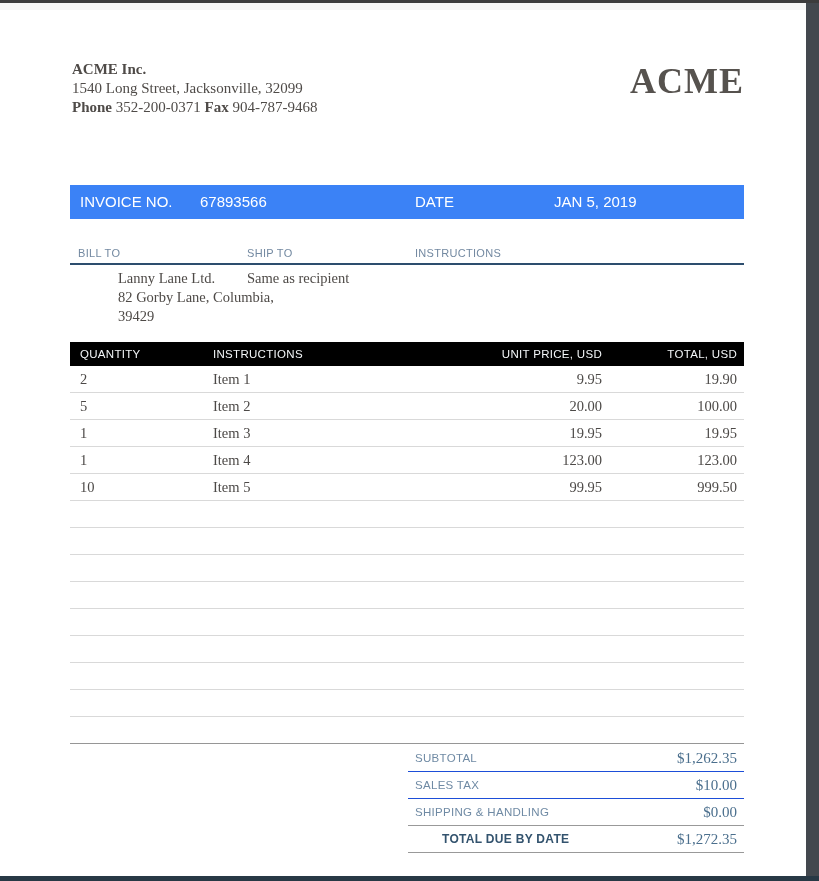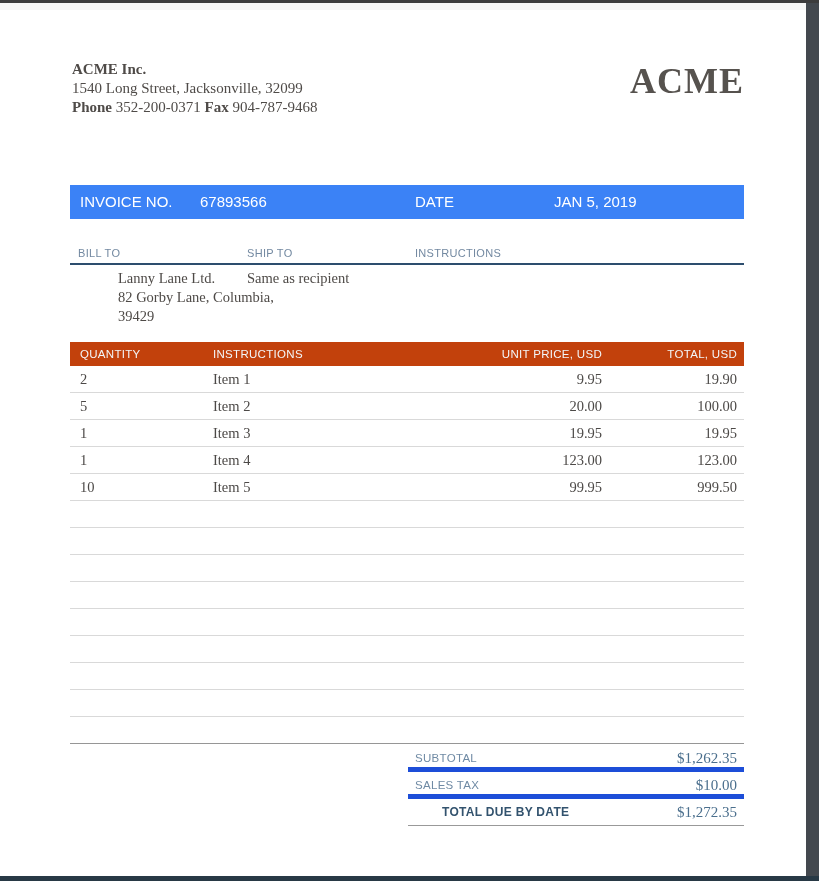--- a/index.html
+++ b/index.html
@@ -32,40 +32,40 @@
                  letter-spacing:0.3px; color:#7389a1; top:247px; white-space:nowrap; }
   .lbl-bill  { left:78px; }
   .lbl-ship  { left:247px; }
   .lbl-instr { left:415px; }
   .navy-rule { position:absolute; left:70px; top:263px; width:674px; height:2px; background:#2d4d6e; }
   .party-text { position:absolute; top:269px; font-size:14.5px; line-height:19px; color:#4e4a47; }
   .bill-to { left:78px; width:175px;margin-left:40px; }
   .ship-to { left:247px; width:160px; }
 
   
-  .tbl-head { position:absolute; left:70px; top:342px; width:674px; height:24px; background:#c2410c;
+  .tbl-head { position:absolute; left:70px; top:342px; width:674px; height:24px; background:#000000;
               font-family:"Liberation Sans", sans-serif; font-size:11.5px; color:#f3f6f8; letter-spacing:0.3px; }
   .tbl-head span { position:absolute; line-height:24px; white-space:nowrap; }
   .h-qty   { left:10px; }
   .h-desc  { left:143px; }
   .h-unit  { right:142px; }
   .h-total { right:7px; }
 
   .rows { position:absolute; left:70px; top:366px; width:674px; }
   .row { position:relative; height:27px; border-bottom:1px solid #d9d9d9; font-size:14.5px; color:#4c4947; }
   .row span { position:absolute; line-height:26px; white-space:nowrap; }
   .c-qty   { left:10px; }
   .c-desc  { left:143px; }
   .c-unit  { right:142px; }
   .c-total { right:7px; }
   .row.empty-last { border-bottom:1px solid #969696; }
 
   
   .totals { position:absolute; left:408px; top:745px; width:336px; }
-  .t-row { position:relative; height:27px; border-bottom:5px solid #1d4ed8; }
+  .t-row { position:relative; height:27px; border-bottom:1px solid #1d4ed8; }
   .t-row.dark-border { border-bottom:1px solid #999999; }
   .t-label { position:absolute; left:7px; line-height:27px; font-family:"Liberation Sans", sans-serif;
              font-size:11.5px; letter-spacing:0.3px; color:#6f8aa4; white-space:nowrap; }
   .t-value { position:absolute; right:7px; line-height:27px; font-family:"Liberation Serif", serif;
              font-size:15px; color:#4b6f8d; white-space:nowrap; }
   .t-row.grand .t-label { font-weight:bold; font-size:12px; color:#33536e;margin-left:27px; }
 </style>
 </head>
 <body>
 
@@ -159,17 +159,21 @@
 
 <div class="totals">
   <div class="t-row">
     <span class="t-label">SUBTOTAL</span>
     <span class="t-value">$1,262.35</span>
   </div>
   <div class="t-row">
     <span class="t-label">SALES TAX</span>
     <span class="t-value">$10.00</span>
   </div>
+  <div class="t-row dark-border">
+    <span class="t-label">SHIPPING &amp; HANDLING</span>
+    <span class="t-value">$0.00</span>
+  </div>
   <div class="t-row grand dark-border">
     <span class="t-label">TOTAL DUE BY DATE</span>
     <span class="t-value">$1,272.35</span>
   </div>
 </div>
 
 </body></html>

